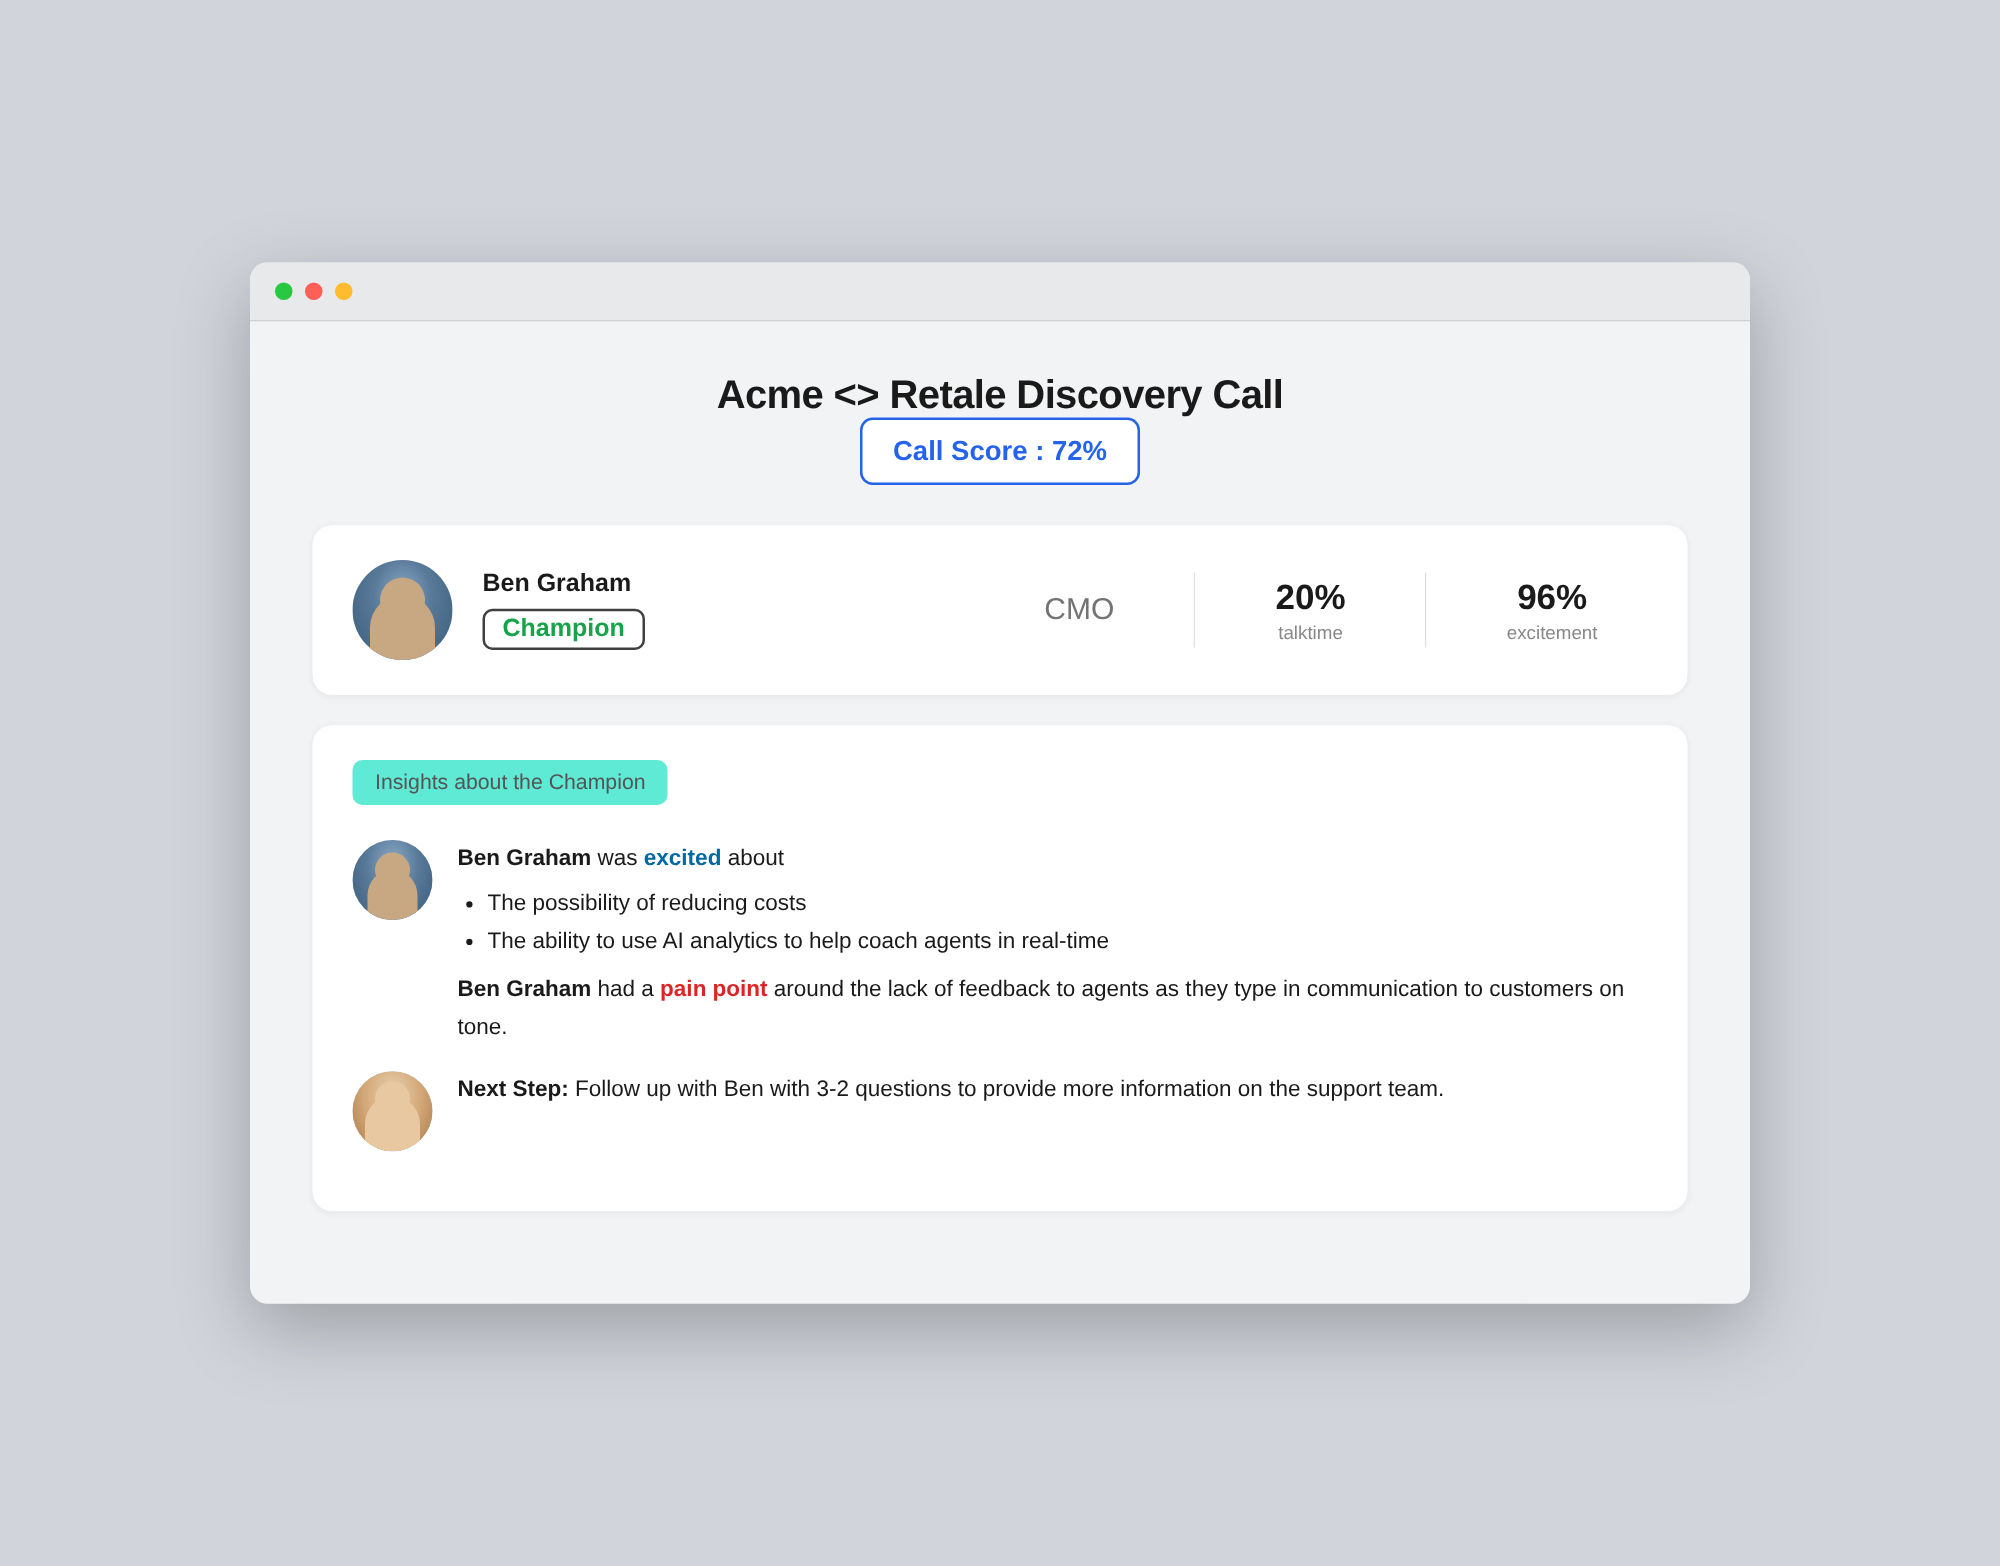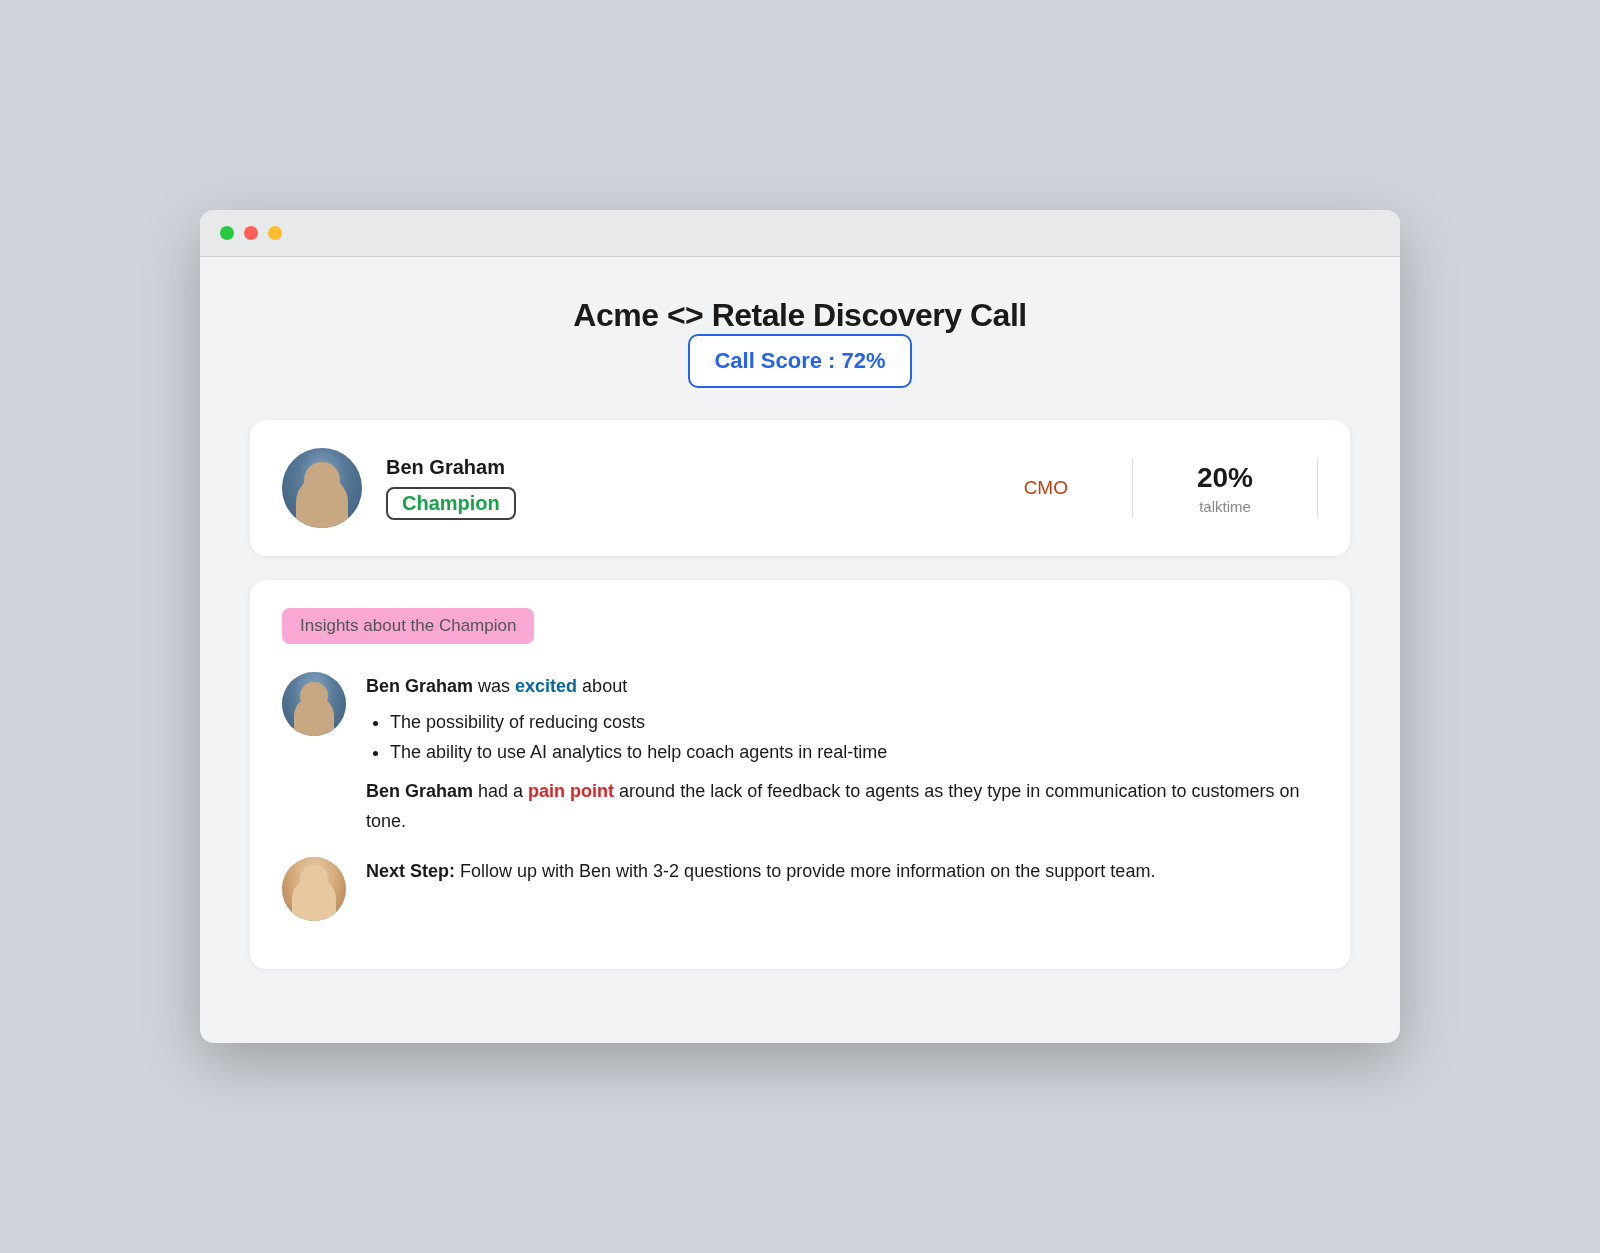--- a/index.html
+++ b/index.html
@@ -165,29 +165,29 @@
 
     .stat-label {
       font-size: 15px;
       color: #888;
       margin-top: 4px;
       display: block;
     }
 
     .role-block {
       padding: 0 40px 0 32px;
-      font-size: 19px;
+      font-size: 24px;
       font-weight: 500;
-      color: #c2410c;
+      color: #737373;
     }
 
     
     .insights-tag {
       display: inline-block;
-      background: #f9a8d4;
+      background: #5eead4;
       border-radius: 8px;
       padding: 8px 18px;
       font-size: 17px;
       color: #555;
       font-weight: 500;
       margin-bottom: 28px;
     }
 
     .insight-row {
       display: flex;
@@ -322,20 +322,24 @@
 
       <div class="divider-v"></div>
 
       <div class="stat-block">
         <span class="stat-value">20%</span>
         <span class="stat-label">talktime</span>
       </div>
 
       <div class="divider-v"></div>
 
+      <div class="stat-block">
+        <span class="stat-value">96%</span>
+        <span class="stat-label">excitement</span>
+      </div>
     </div>
 
     <div class="card">
       <div class="insights-tag">Insights about the Champion</div>
 
       
       <div class="insight-row">
         <div class="avatar-small">
           <div class="avatar-ben-small"></div>
         </div>

